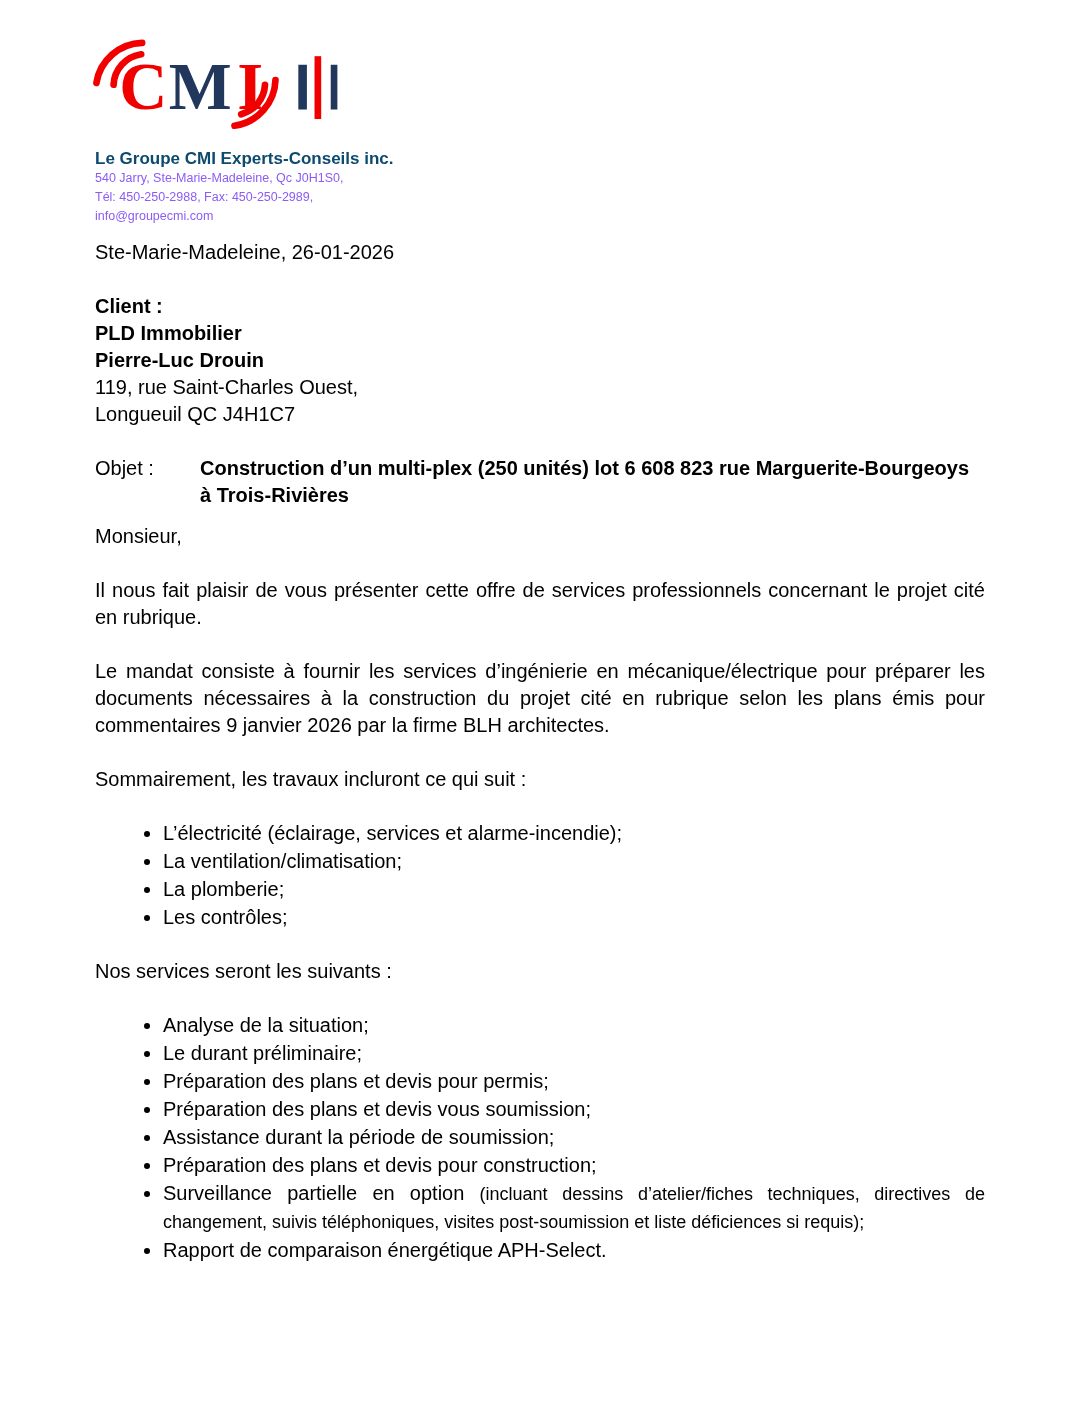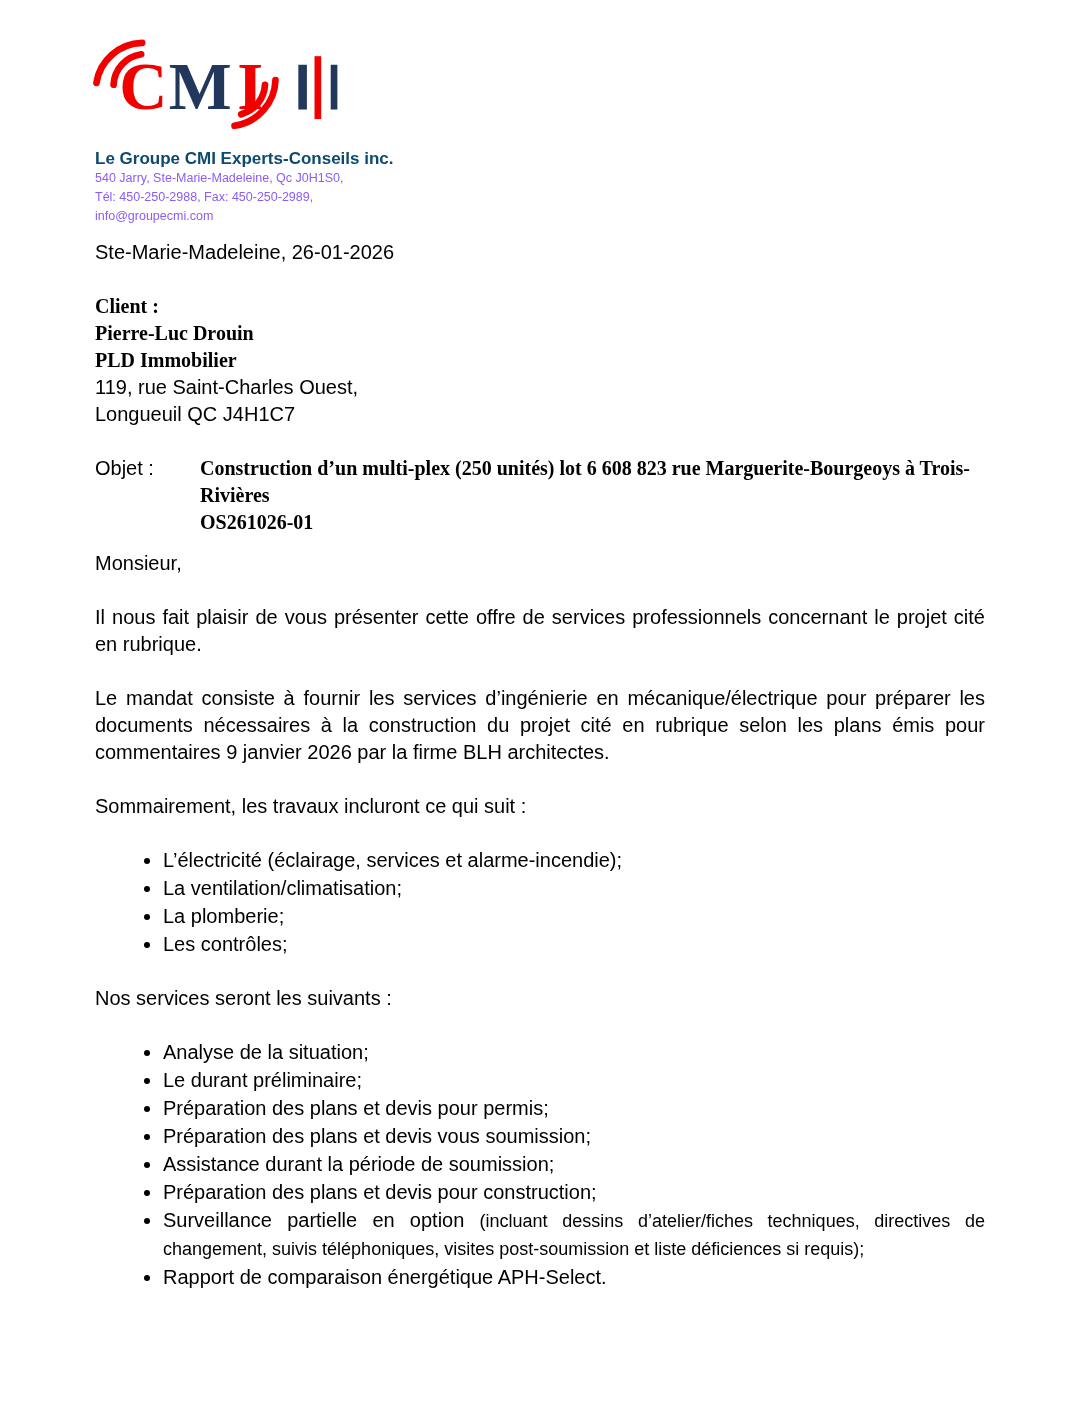--- a/index.html
+++ b/index.html
@@ -25,21 +25,21 @@
     margin-top: 8px;
     font-size: 17px;
     font-weight: 700;
     color: #0c4a6e;
     line-height: 21px;
   }
   .addr { font-size: 12.5px; color: #8b5cf6; line-height: 19px; }
   
   .dateline { margin-top: 13px; margin-bottom: 27px; }
   .block { margin: 0 0 27px 0; }
-  .b { font-weight: 700; font-family: Liberation Serif, serif; }
+  .b { font-weight: 700; }
   .client-block div { line-height: 27px; }
   .subject { display: grid; grid-template-columns: 105px 1fr; margin-bottom: 14px; }
   .justify { text-align: justify; }
   ul.blist { margin: 16px 0 27px 0; padding-left: 68px; list-style: disc; }
   ul.blist li { margin-bottom: 1px; line-height: 27px; }
   .small-detail { font-size: 18px; }
 </style>
 </head>
 <body>
 
@@ -65,31 +65,30 @@
     <div class="company-name">Le Groupe CMI Experts-Conseils inc.</div>
     <div class="addr">540 Jarry, Ste-Marie-Madeleine, Qc J0H1S0,</div>
     <div class="addr">Tél: 450-250-2988, Fax: 450-250-2989,</div>
     <div class="addr">info@groupecmi.com</div>
   </div>
 
   <div class="dateline">Ste-Marie-Madeleine, 26-01-2026</div>
 
   <div class="block client-block">
     <div class="b">Client :</div>
+    <div class="b">PLD Immobilier</div>
     <div class="b">Pierre-Luc Drouin</div>
-    <div class="b">PLD Immobilier</div>
     <div>119, rue Saint-Charles Ouest,</div>
     <div>Longueuil QC J4H1C7</div>
   </div>
 
   <div class="subject">
     <div>Objet :</div>
     <div>
       <div class="b">Construction d’un multi-plex (250 unités) lot 6 608 823 rue Marguerite-Bourgeoys à Trois-Rivières</div>
-      <div class="b">OS261026-01</div>
     </div>
   </div>
 
   <div class="block">Monsieur,</div>
 
   <p class="block justify">Il nous fait plaisir de vous présenter cette offre de services professionnels concernant le projet cité en rubrique.</p>
   <p class="block justify">Le mandat consiste à fournir les services d’ingénierie en mécanique/électrique pour préparer les documents nécessaires à la construction du projet cité en rubrique selon les plans émis pour commentaires 9 janvier 2026 par la firme BLH architectes.</p>
 
   <p class="block">Sommairement, les travaux incluront ce qui suit :</p>
   <ul class="blist">

